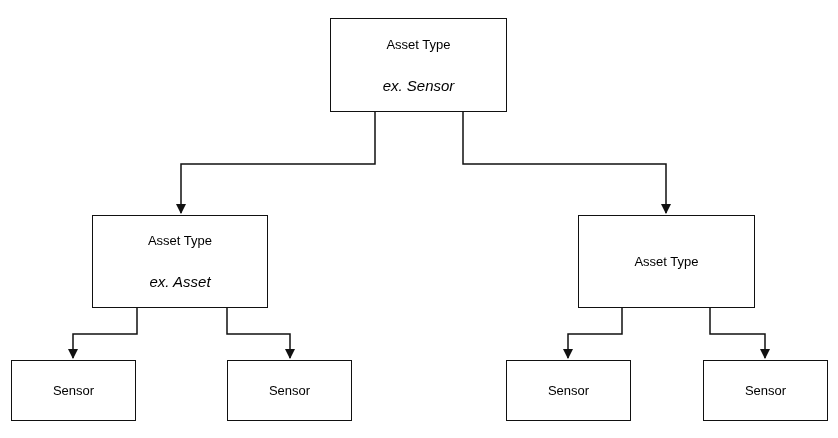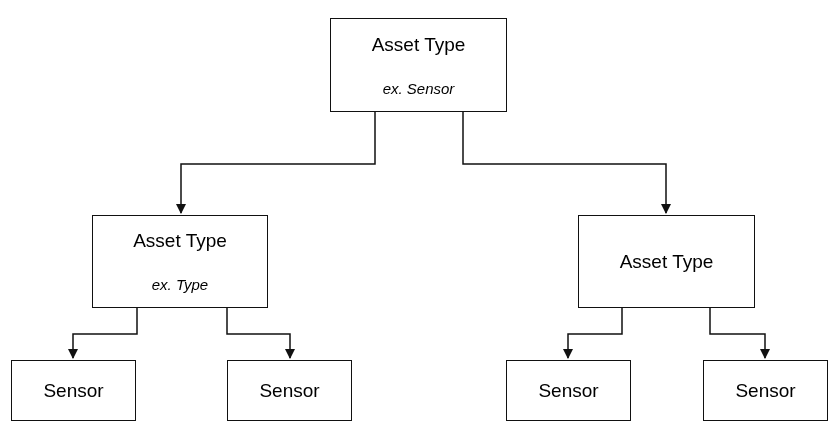--- a/index.html
+++ b/index.html
@@ -28,21 +28,21 @@
     box-sizing: border-box;
     background: #ffffff;
     border: 1.5px solid #111111;
     display: flex;
     flex-direction: column;
     align-items: center;
     justify-content: center;
     text-align: center;
   }
   .node .title {
-    font-size: 19px;
+    font-size: 13px;
     line-height: 1;
     text-align: center;
   }
   .node .subtitle {
     font-size: 15px;
     font-style: italic;
     line-height: 1;
     margin-top: 27px;
   }
   
@@ -78,21 +78,21 @@
     <path class="edge" d="M 710 308 L 710 334 L 765 334 L 765 358" marker-end="url(#arrow)"></path>
   </svg>
 
   <div class="node" id="node-root">
     <div class="title">Asset Type</div>
     <div class="subtitle">ex. Sensor</div>
   </div>
 
   <div class="node" id="node-left-child">
     <div class="title">Asset Type</div>
-    <div class="subtitle">ex. Type</div>
+    <div class="subtitle">ex. Asset</div>
   </div>
 
   <div class="node" id="node-right-child">
     <div class="title">Asset Type</div>
   </div>
 
   <div class="node" id="node-sensor-1">
     <div class="title">Sensor</div>
   </div>
 

